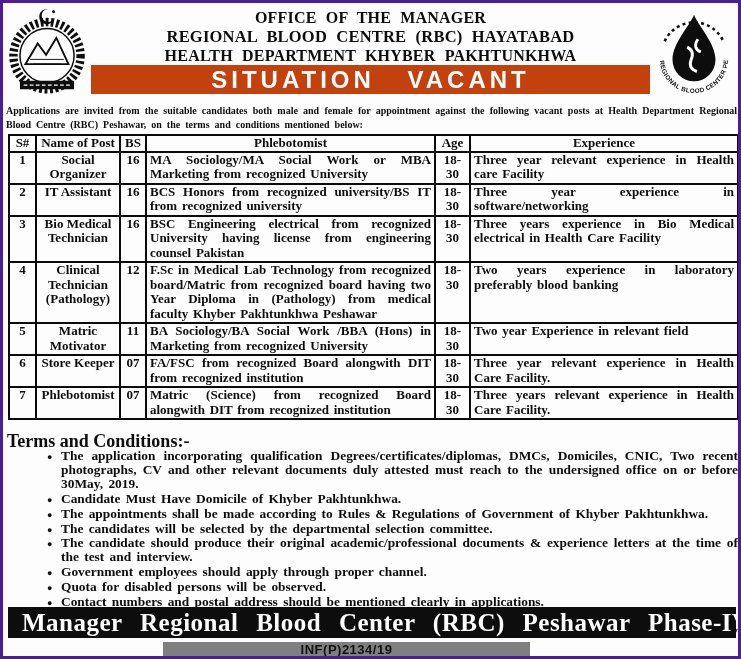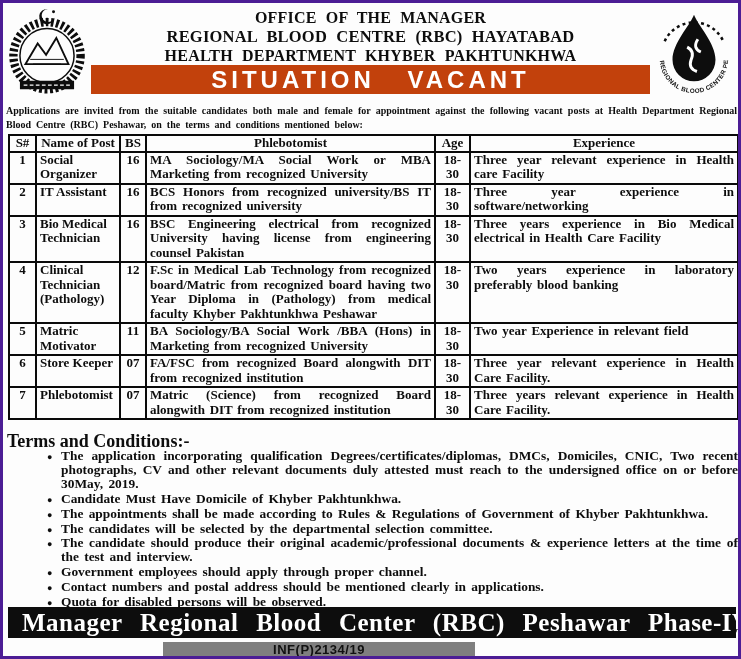--- a/index.html
+++ b/index.html
@@ -28,21 +28,21 @@
   
   table.posts{border-collapse:collapse; margin-left:5px; width:731px; table-layout:fixed;}
   table.posts th, table.posts td{
     border:2.4px solid #0a0a0a; font-size:13px; line-height:14.5px;
     padding:0 3px 1px 3px; vertical-align:top;
   }
   table.posts th{text-align:center; padding:0 1px;}
   col.c-sno{width:27px;} col.c-post{width:84px;} col.c-bs{width:26px;}
   col.c-qual{width:289px;} col.c-age{width:35px;} col.c-exp{width:auto;}
   td.sno, td.bs, td.age{text-align:center;}
-  td.post{}
+  td.post{text-align:center;}
   td.qual, td.exp{text-align:justify; word-spacing:1.5px;}
   tr.r3 td{height:56px;}
   tr.r2x td{height:42px;}
   
   .terms{margin:2px 0 0 4px; height:212px; overflow:hidden;}
   .terms-h{font-size:18px; line-height:15px;margin-top:12px;}
   ul.tlist{list-style:none; margin:0; padding:0;}
   ul.tlist li{
     position:relative; padding-left:54px; font-size:13.4px; line-height:14.2px;
     text-align:justify; word-spacing:2px; margin-bottom:.5px;
@@ -51,21 +51,21 @@
     content:"●"; position:absolute; left:40px; top:1px; font-size:9px;
   }
   
   .foot-bar{
     position:absolute; left:5px; right:2px; top:604px; height:31px;
     background:#0d0d0d; color:#fff; display:flex; align-items:center;
     font-size:25px; word-spacing:11px; letter-spacing:.5px;
     padding-left:14px; white-space:nowrap; overflow:hidden;
   }
   .inf-bar{
-    position:absolute; left:160px; top:639px; width:312px; height:15px;
+    position:absolute; left:160px; top:639px; width:367px; height:15px;
     background:#7f7f7f; color:#111; display:flex; align-items:center; justify-content:center;
     font-family:"Liberation Sans", sans-serif; font-weight:bold; font-size:13px;
     letter-spacing:.5px;
   }
 </style>
 </head>
 <body>
 
 <div class="ad">
 
@@ -195,22 +195,22 @@
 
   <div class="terms">
     <div class="terms-h">Terms and Conditions:-</div>
     <ul class="tlist" id="terms-list">
         <li>The application incorporating qualification Degrees/certificates/diplomas, DMCs, Domiciles, CNIC, Two recent photographs, CV and other relevant documents duly attested must reach to the undersigned office on or before 30May, 2019.</li>
         <li>Candidate Must Have Domicile of Khyber Pakhtunkhwa.</li>
         <li>The appointments shall be made according to Rules &amp; Regulations of Government of Khyber Pakhtunkhwa.</li>
         <li>The candidates will be selected by the departmental selection committee.</li>
         <li>The candidate should produce their original academic/professional documents &amp; experience letters at the time of the test and interview.</li>
         <li>Government employees should apply through proper channel.</li>
+        <li>Quota for disabled persons will be observed.</li>
         <li>Contact numbers and postal address should be mentioned clearly in applications.</li>
-        <li>Quota for disabled persons will be observed.</li>
         <li>Incomplete and late received applications will not be considered and will be rejected straight away.</li>
         <li>Call letters for test/interviews of shortlisted candidates will be issue separately on the postal addresses given by the candidates.</li>
       </ul>
   </div>
 
   <div class="foot-bar">Manager Regional Blood Center (RBC) Peshawar Phase-IV Hayatabad</div>
   <div class="inf-bar">INF(P)2134/19</div>
 
 </div>
 

